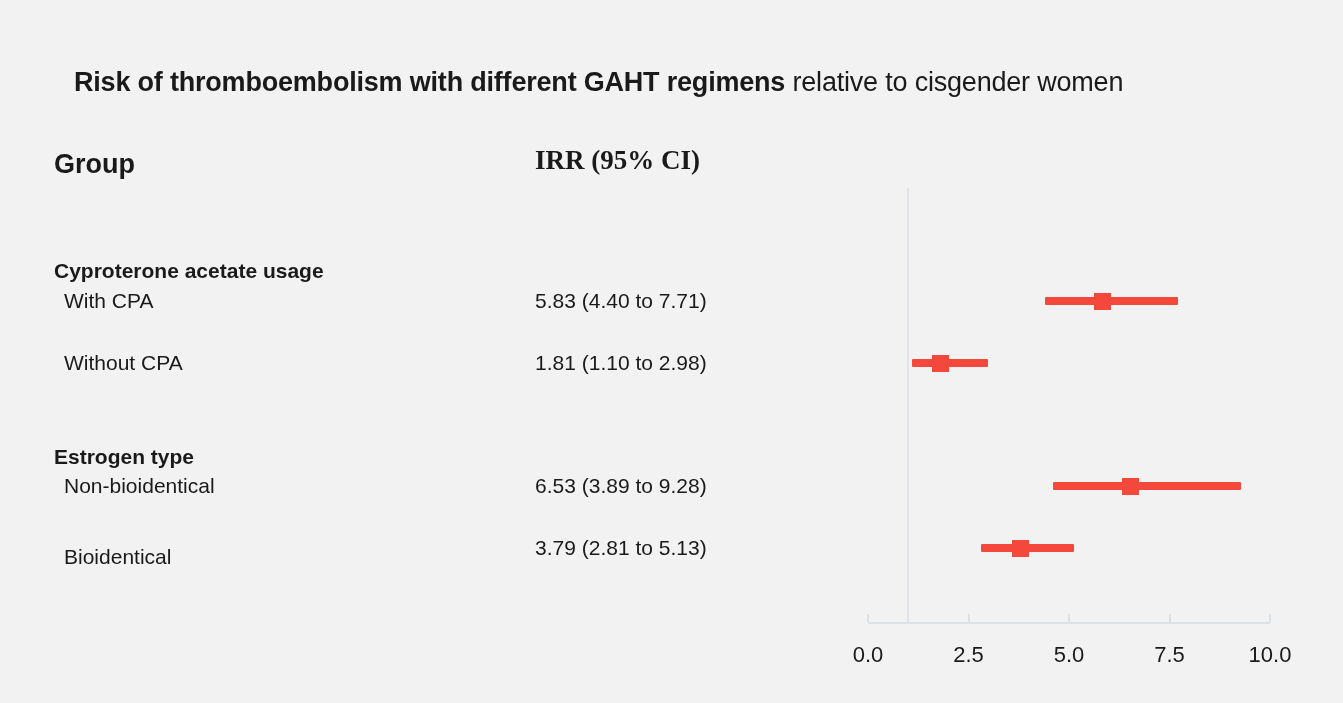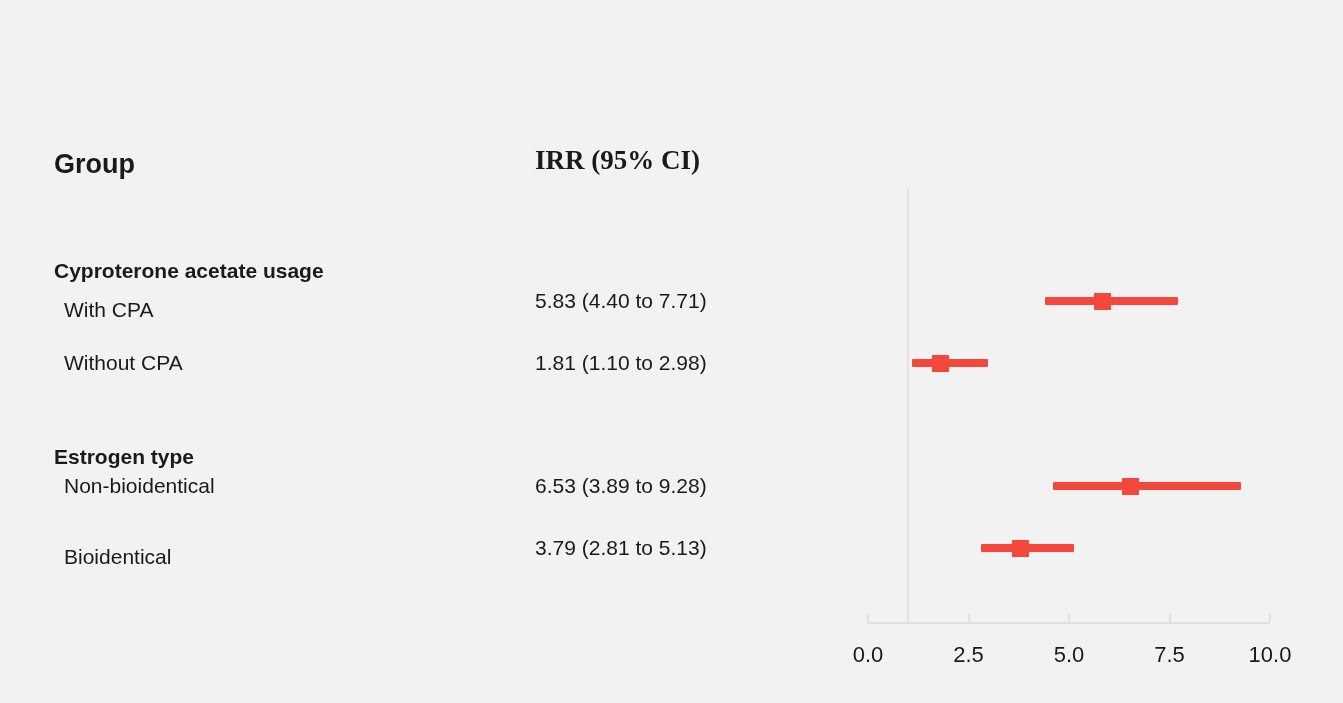--- a/index.html
+++ b/index.html
@@ -118,27 +118,30 @@
     position: absolute;
     width: 17px;
     height: 17px;
   }
 </style>
 </head>
 <body style="background: rgb(242, 242, 242);">
 
 <div id="figure">
 
+  <div id="chart-title">
+    <span class="t-bold">Risk of thromboembolism with different GAHT regimens</span><span class="t-light"> relative to cisgender women</span>
+  </div>
 
   <div class="col-head" id="head-group">Group</div>
   <div class="col-head" id="head-irr">IRR (95% CI)</div>
 
   <div id="rows-layer">
       <div class="row-label group-head" style="top: 227px;">Cyproterone acetate usage</div>
-      <div class="row-label item" style="top: 298px;">With CPA</div>
+      <div class="row-label item" style="top: 289px;">With CPA</div>
       <div class="row-value" style="top: 289px; text-align: center;">5.83 (4.40 to 7.71)</div>
       <div class="row-label item" style="top: 351px;">Without CPA</div>
       <div class="row-value" style="top: 351px;">1.81 (1.10 to 2.98)</div>
       <div class="row-label group-head" style="top: 413px;">Estrogen type</div>
       <div class="row-label item" style="top: 474px;">Non-bioidentical</div>
       <div class="row-value" style="top: 474px;">6.53 (3.89 to 9.28)</div>
       <div class="row-label item" style="top: 536px; margin-top: 9px;">Bioidentical</div>
       <div class="row-value" style="top: 536px;">3.79 (2.81 to 5.13)</div>
     </div>
 

